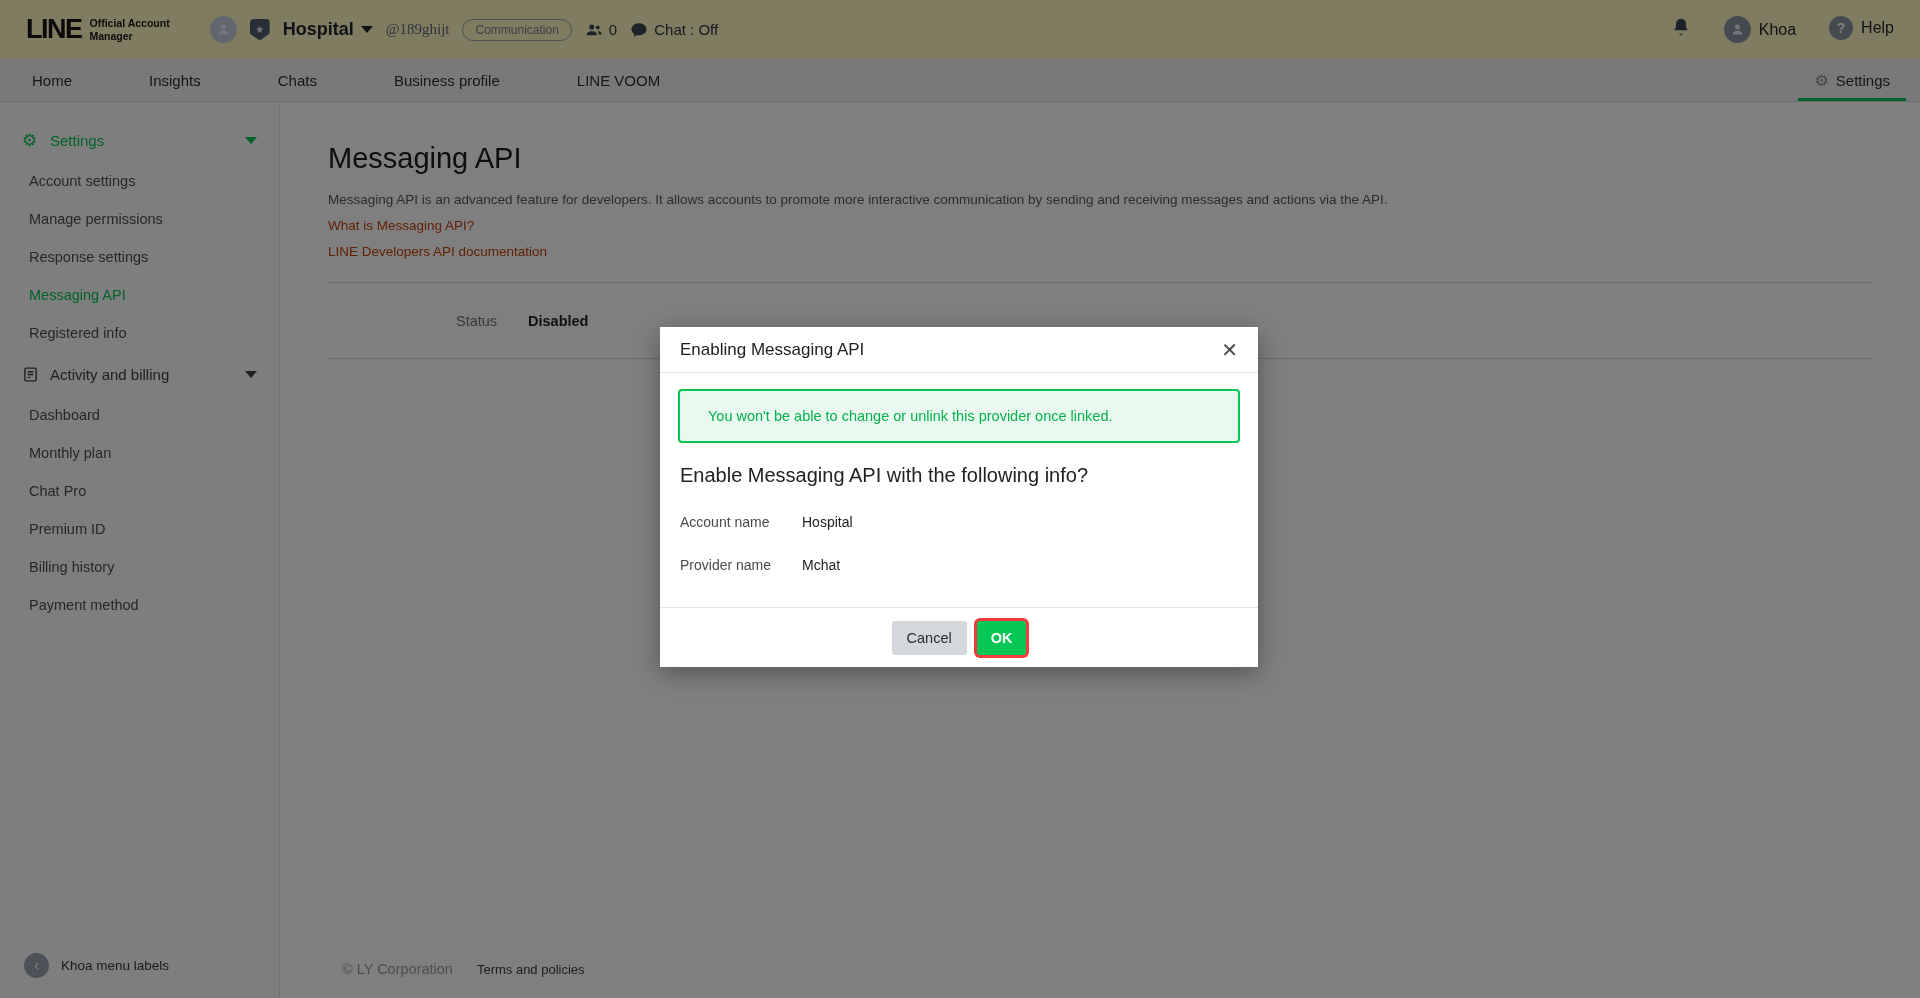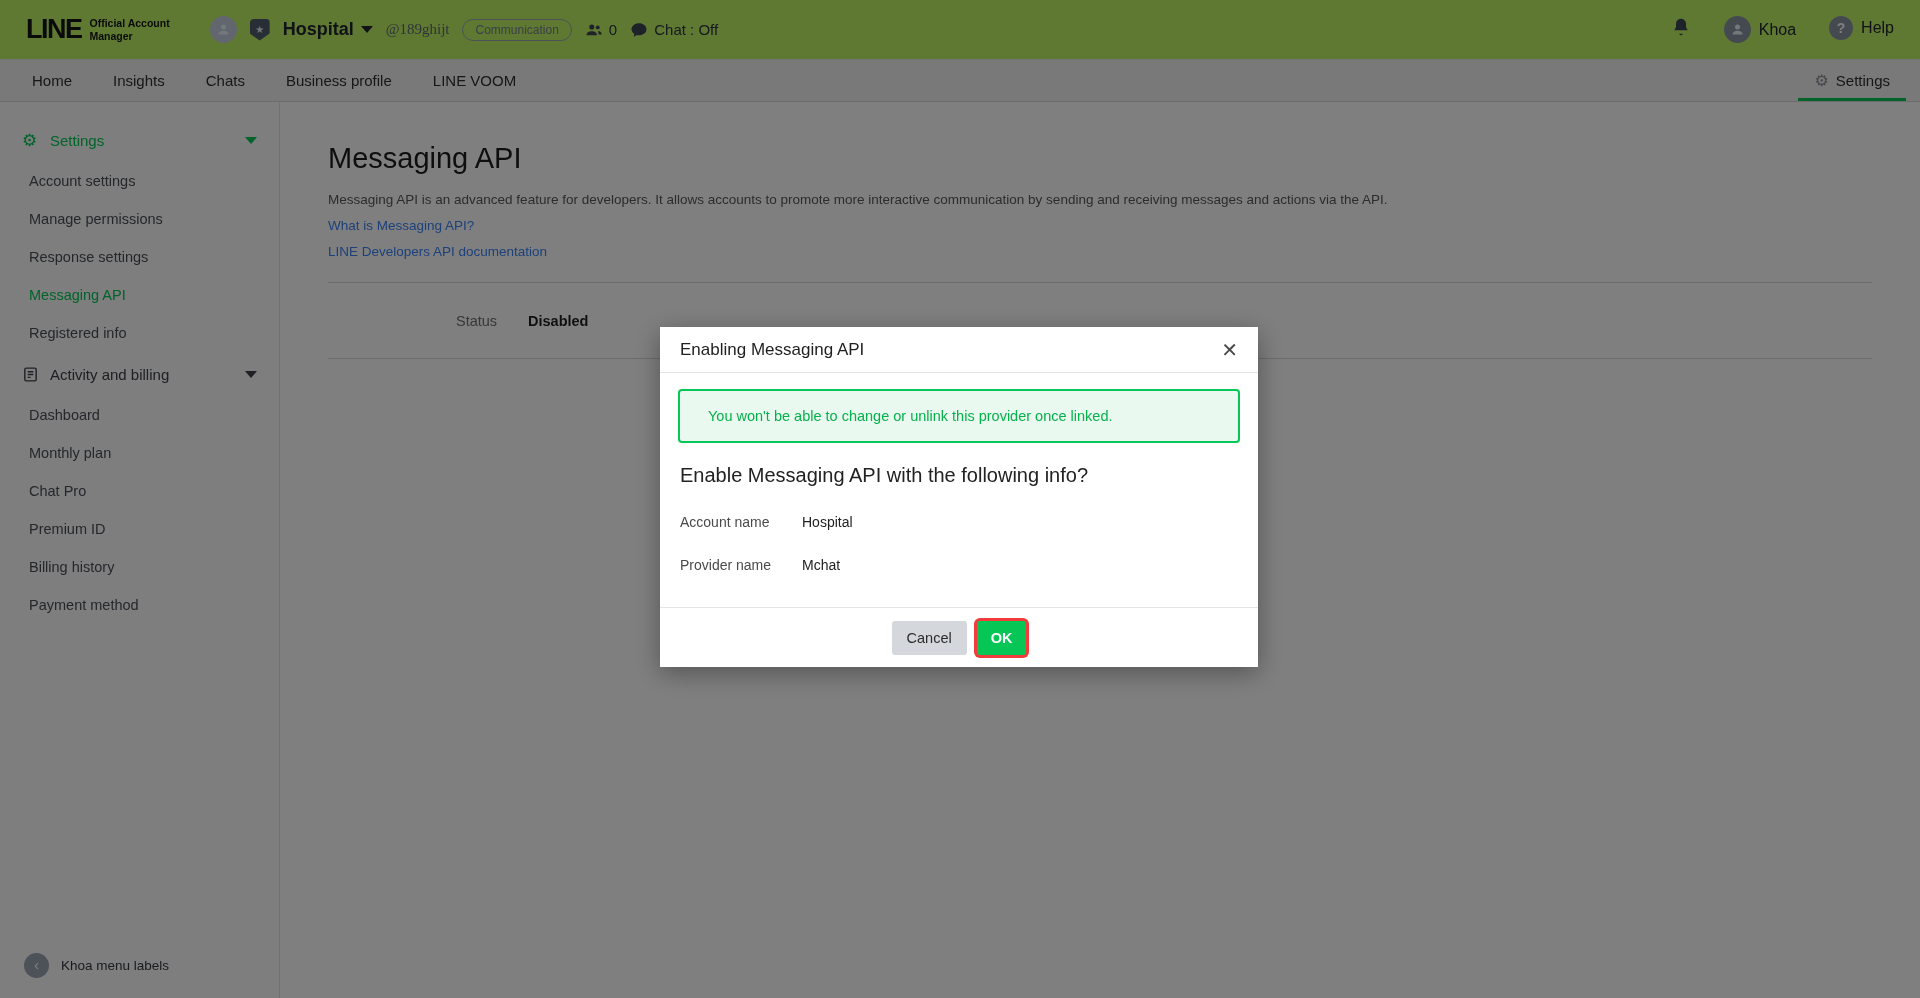--- a/index.html
+++ b/index.html
@@ -1,20 +1,20 @@
 <!DOCTYPE html>
 <html><head>
 <meta charset="utf-8">
 <style>
   * { margin:0; padding:0; box-sizing:border-box; }
   html,body { width:1920px; height:998px; overflow:hidden; background:#fff;
     font-family:"Liberation Sans", sans-serif; color:#333; }
 
   
-  .topbar { height:60px; background:#bef264; display:flex; align-items:center;
+  .topbar { height:60px; background:#fef9c3; display:flex; align-items:center;
     padding:0 26px; border-bottom:1px solid #e9e9e9; position:relative; z-index:1; }
   .logo { display:flex; align-items:center; gap:8px; margin-right:40px; }
   .logo-line { font-size:27px; font-weight:800; letter-spacing:-1.5px; color:#141414; }
   .logo-sub { font-size:10.5px; font-weight:700; line-height:1.15; color:#141414; }
   .tb-left { display:flex; align-items:center; gap:13px; flex:1; }
   .avatar-sm { width:27px; height:27px; border-radius:50%; background:#c4cede;
     display:flex; align-items:center; justify-content:center; }
   .avatar-sm svg { width:15px; height:15px; fill:#e9eef6; }
   .shield { width:20px; height:22px; background:#515c6b; border-radius:4px 4px 8px 8px;
     clip-path:polygon(0 0,100% 0,100% 68%,50% 100%,0 68%); display:flex;
@@ -28,21 +28,21 @@
   .meta { display:flex; align-items:center; gap:6px; font-size:15px; color:#2b3340; }
   .meta svg { width:18px; height:18px; fill:#3d4754; }
   .tb-right { display:flex; align-items:flex-start; gap:33px; }
   .tb-right .who { display:flex; align-items:center; gap:8px; font-size:16px; color:#20252e; cursor:pointer; }
   .bell svg { width:20px; height:22px; fill:#3d4754; }
   .qcircle { width:24px; height:24px; border-radius:50%; background:#8b95a3; color:#fff;
     font-size:14px; font-weight:700; display:flex; align-items:center; justify-content:center; }
 
   
   .navbar { height:42px; background:#f2f3f4; border-bottom:1px solid #d9d9d9;
-    display:flex; align-items:stretch; padding:0 0 0 30px; position:relative; z-index:1; }
+    display:flex; align-items:stretch; padding:0 0 0 30px; position:relative; z-index:1;gap:36px; }
   .nav-tab { display:flex; align-items:center; padding:0 2px; margin-right:37px;
     font-size:15px; color:#2e2e2e; cursor:pointer; position:relative; }
   .nav-spacer { flex:1; }
   .nav-settings { display:flex; align-items:center; gap:7px; padding:0 16px; margin-right:14px;
     font-size:15px; color:#2e2e2e; cursor:pointer; position:relative; }
   .nav-settings .gear { color:#8a8f96; font-size:16px; }
   .nav-settings::after { content:""; position:absolute; left:0; right:0; bottom:0;
     height:3px; background:#06c755; }
 
   
@@ -62,21 +62,21 @@
   .sb-item.active { color:#06c755; }
   .sb-footer { position:absolute; left:24px; bottom:20px; display:flex; align-items:center; gap:12px; cursor:pointer; }
   .sb-footer .circ { width:25px; height:25px; border-radius:50%; background:#9aa3b0;
     color:#fff; font-size:15px; display:flex; align-items:center; justify-content:center; padding-bottom:2px; }
   .sb-footer .lbl { font-size:13.5px; color:#33383f; }
 
   
   .main { flex:1; background:#fff; display:flex; flex-direction:column; padding:40px 48px 0 48px; }
   .page-title { font-size:29px; font-weight:500; color:#1c1c1c; }
   .page-desc { margin-top:17px; font-size:13.5px; color:#585858; }
-  .page-link { display:block; margin-top:11px; font-size:13.5px; color:#3b82f6;
+  .page-link { display:block; margin-top:11px; font-size:13.5px; color:#c2410c;
     text-decoration:none; cursor:pointer; width:fit-content; }
   .status-table { margin-top:23px; border-top:1px solid #d9d9d9; border-bottom:1px solid #d9d9d9;
     height:77px; display:flex; align-items:center; }
   .status-label { margin-left:128px; width:72px; font-size:14.5px; color:#6f6f6f; }
   .status-value { font-size:14.5px; font-weight:700; color:#1f1f1f; }
   .main-footer { margin-top:auto; height:58px; display:flex; align-items:center; gap:24px; padding-left:14px; }
   .copyright { font-size:14.5px; color:#9a9a9a; }
   .terms { font-size:13px; color:#3c3c3c; cursor:pointer; }
 
   
@@ -222,20 +222,24 @@
     <div class="page-title">Messaging API</div>
     <div class="page-desc">Messaging API is an advanced feature for developers. It allows accounts to promote more interactive communication by sending and receiving messages and actions via the API.</div>
     <a class="page-link">What is Messaging API?</a>
     <a class="page-link">LINE Developers API documentation</a>
 
     <div class="status-table">
       <span class="status-label">Status</span>
       <span class="status-value">Disabled</span>
     </div>
 
+    <div class="main-footer">
+      <span class="copyright">© LY Corporation</span>
+      <span class="terms">Terms and policies</span>
+    </div>
   </div>
 </div>
 
 <div class="scrim"></div>
 
 <div class="modal">
   <div class="modal-header">
     <span class="modal-title">Enabling Messaging API</span>
     <span class="modal-close">✕</span>
   </div>

